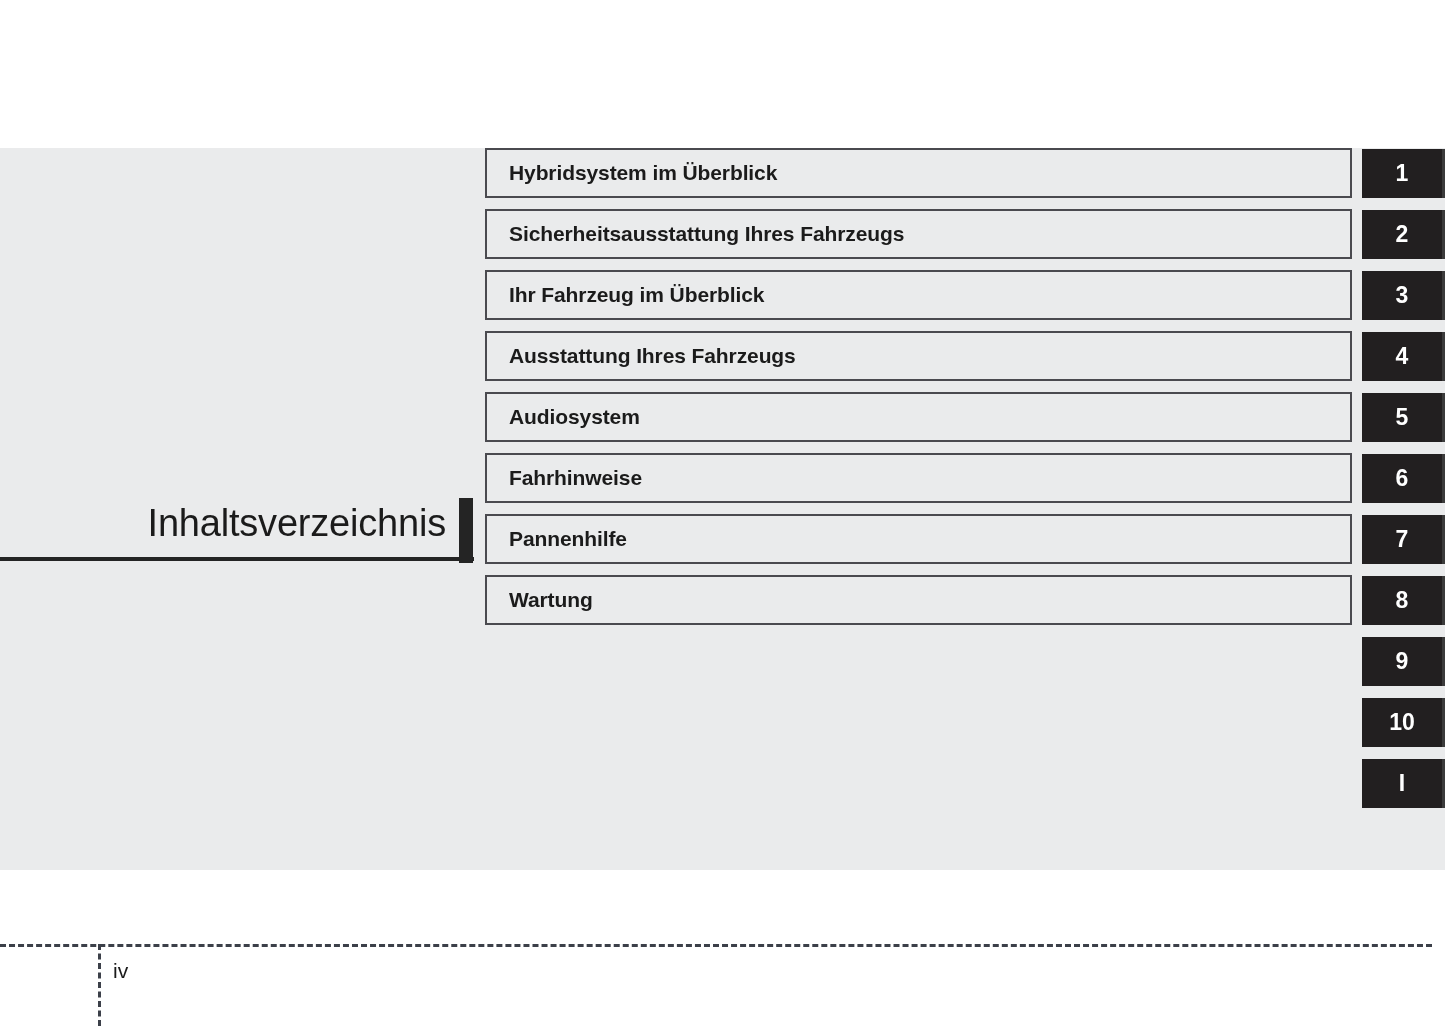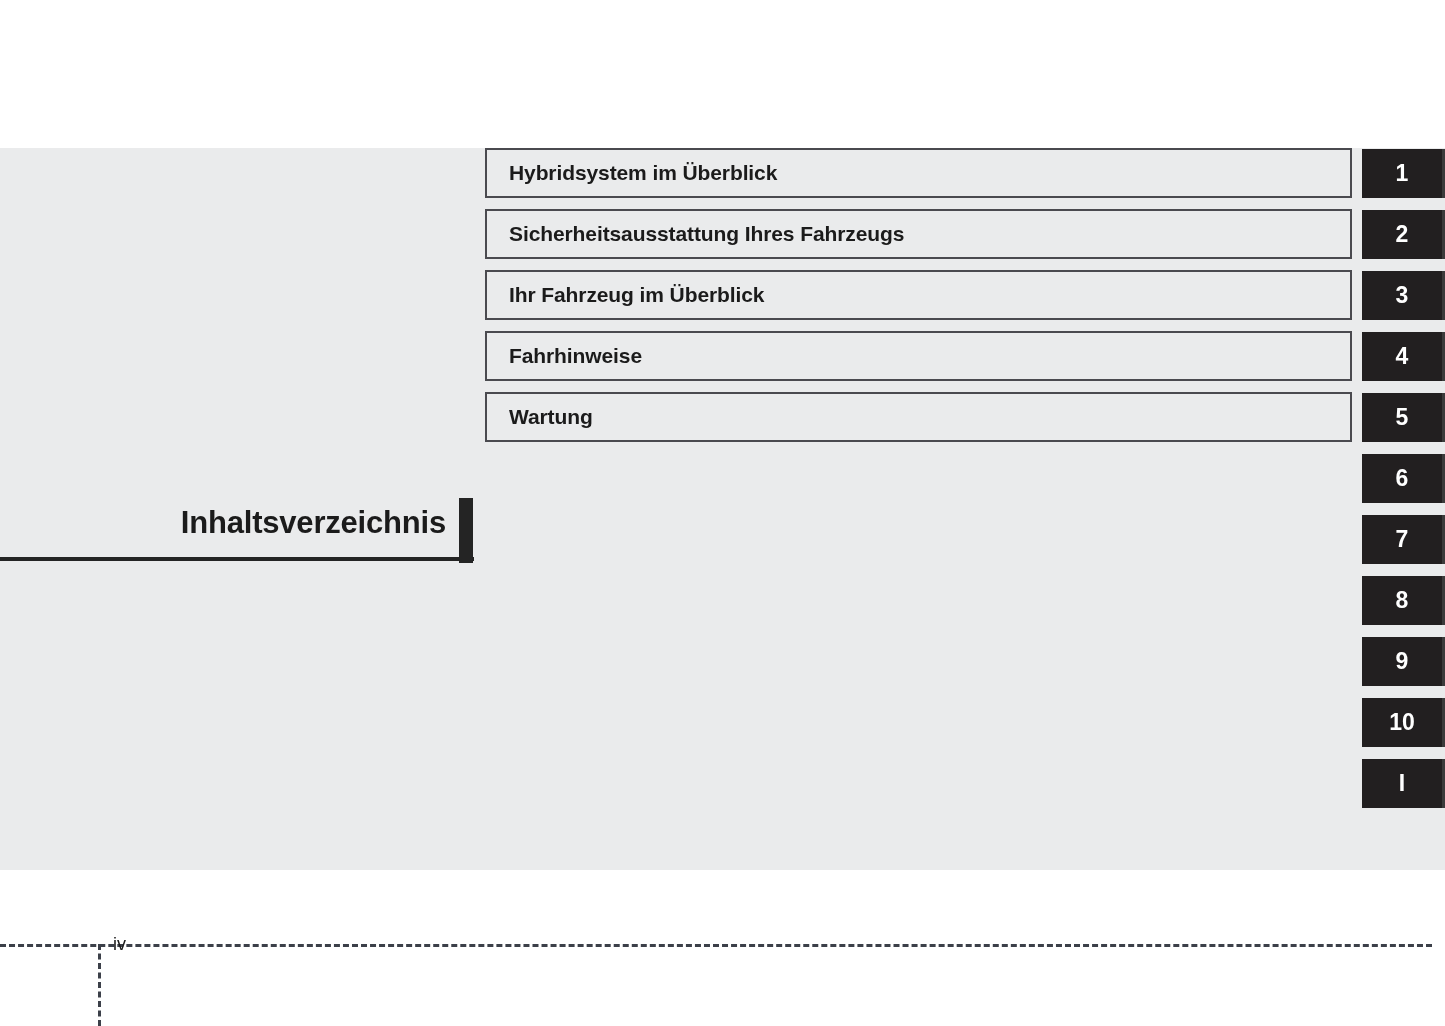--- a/index.html
+++ b/index.html
@@ -31,22 +31,22 @@
     position: absolute;
     left: 0;
     top: 495px;
     width: 474px;
     height: 68px;
   }
   #toc-title {
     position: absolute;
     right: 28px;
     top: 6px;
-    font-size: 31px;
-    font-weight: bold;
+    font-size: 38px;
+    font-weight: normal;
     color: #1b1b1b;
     letter-spacing: -0.2px;
     white-space: nowrap;
     line-height: 44px;
   }
   #toc-title-bar {
     position: absolute;
     right: 1px;
     top: 3px;
     width: 14px;
@@ -123,22 +123,22 @@
     position: absolute;
     left: 98px;
     top: 944px;
     width: 0;
     height: 82px;
     border-left: 3px dashed #3c4049;
   }
   #page-number {
     position: absolute;
     left: 113px;
-    top: 930px;
-    font-size: 18px;
+    top: 957px;
+    font-size: 21px;
     color: #1b1b1b;
     line-height: 28px;
   }
 </style>
 </head>
 <body>
 
 <div id="gray-panel"></div>
 
 <div id="toc-title-block">
@@ -151,21 +151,30 @@
     <div class="chapter-row">
       <span class="chapter-label">Hybridsystem im Überblick</span>
     </div>
     <div class="chapter-row">
       <span class="chapter-label">Sicherheitsausstattung Ihres Fahrzeugs</span>
     </div>
     <div class="chapter-row">
       <span class="chapter-label">Ihr Fahrzeug im Überblick</span>
     </div>
     <div class="chapter-row">
+      <span class="chapter-label">Ausstattung Ihres Fahrzeugs</span>
+    </div>
+    <div class="chapter-row">
+      <span class="chapter-label">Audiosystem</span>
+    </div>
+    <div class="chapter-row">
       <span class="chapter-label">Fahrhinweise</span>
+    </div>
+    <div class="chapter-row">
+      <span class="chapter-label">Pannenhilfe</span>
     </div>
     <div class="chapter-row">
       <span class="chapter-label">Wartung</span>
     </div>
   </div>
 
 <div id="tab-column">
     <div class="tab-item">1</div>
     <div class="tab-item">2</div>
     <div class="tab-item">3</div>

